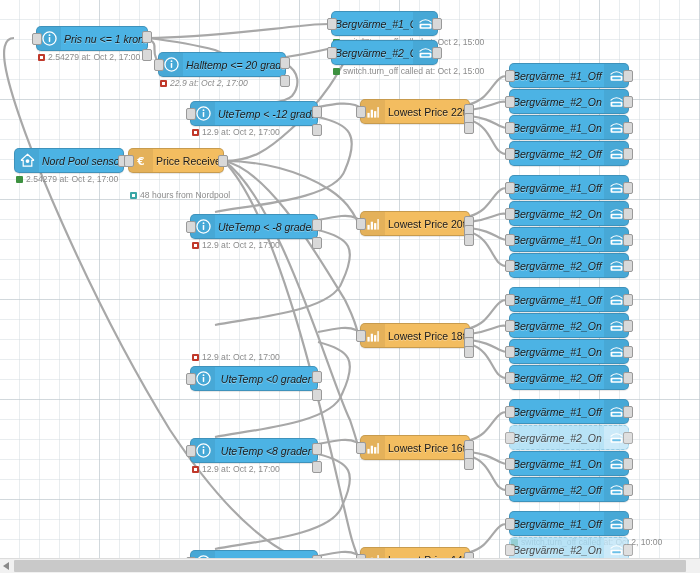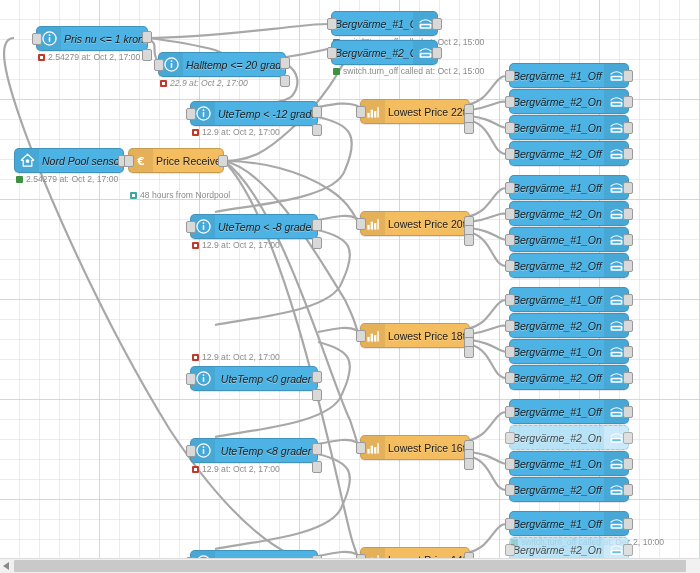--- a/index.html
+++ b/index.html
@@ -579,21 +579,21 @@
         <div class="ico right">
           <svg class="glyph" width="17" height="15" viewBox="0 0 20 16">
             <path d="M3.5 6.4a9 9 0 0 1 13 0" fill="none" stroke="#fff" stroke-width="1.3" stroke-linecap="round"></path>
             <rect x="3" y="8.2" width="14" height="6" rx="1.2" fill="#fff"></rect>
             <rect x="5" y="10" width="10" height="2.4" rx=".5" fill="#4cb3e4"></rect>
           </svg>
         </div>
       </div>
       <div class="status" style="left: 511px; top: 537px;">
         <span class="dot green"></span>
-        <span>switch.turn_off called at: Dec 2, 10:00</span>
+        <span>switch.turn_off called at: Oct 2, 10:00</span>
       </div>
       <div class="node lightblue" style="left: 509px; top: 537px; width: 120px;">
         <div class="port in"></div>
         <div class="port out"></div>
         <div class="lbl">Bergvärme_#2_On</div>
         <div class="ico right">
           <svg class="glyph" width="17" height="15" viewBox="0 0 20 16">
             <path d="M3.5 6.4a9 9 0 0 1 13 0" fill="none" stroke="#fff" stroke-width="1.3" stroke-linecap="round"></path>
             <rect x="3" y="8.2" width="14" height="6" rx="1.2" fill="#fff"></rect>
             <rect x="5" y="10" width="10" height="2.4" rx=".5" fill="#4cb3e4"></rect>

